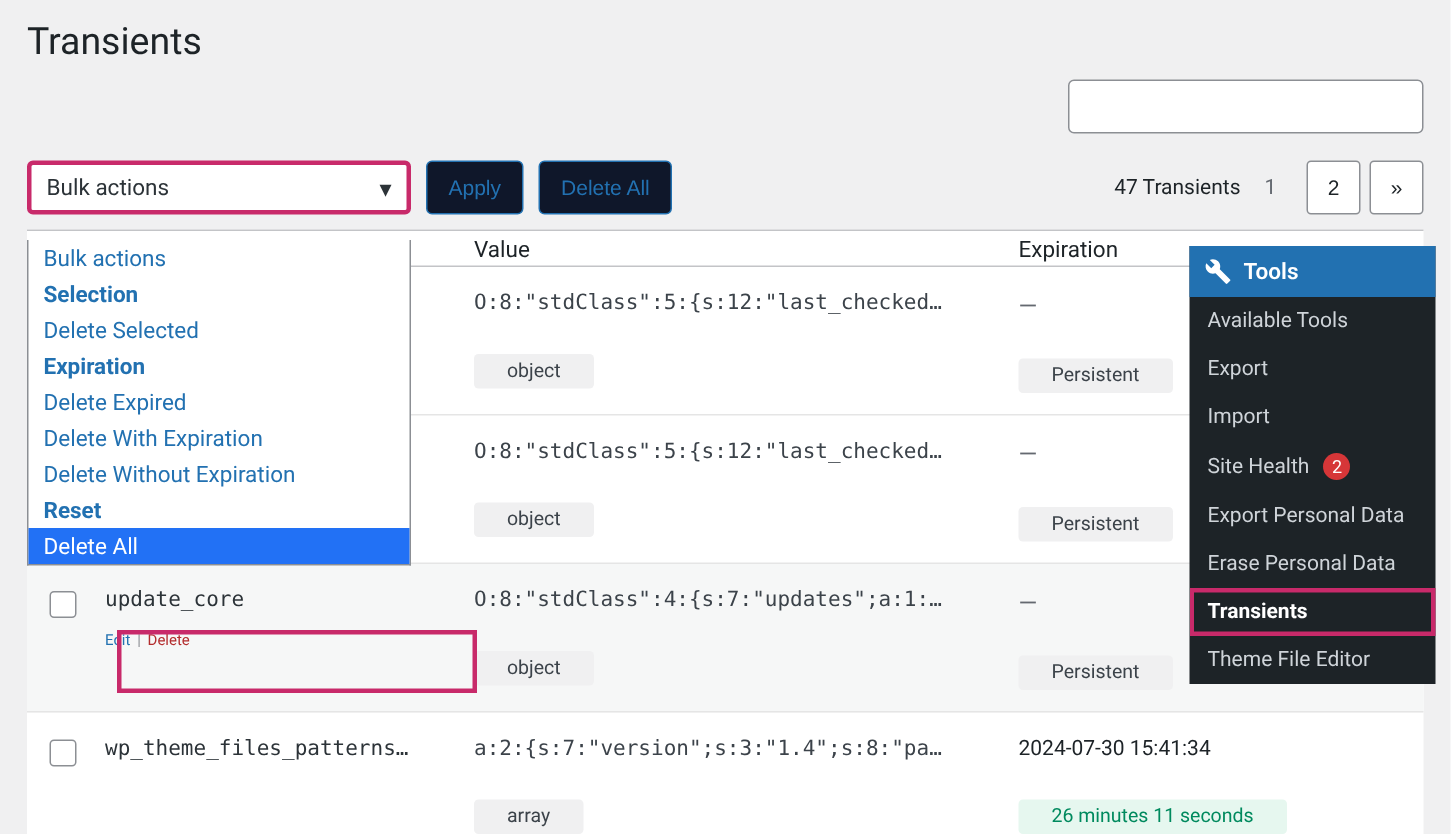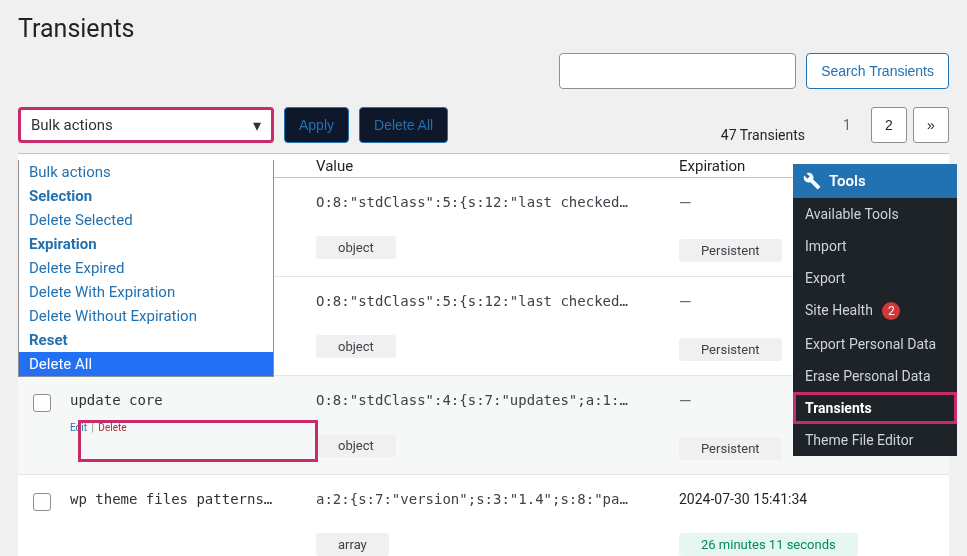--- a/index.html
+++ b/index.html
@@ -68,21 +68,21 @@
     background: #fff;
     display: flex;
     align-items: center;
     justify-content: space-between;
     padding: 0 10px;
     color: #2c3338;
     font-size: 15px;
     position: relative;
   }
   .chevron { font-size: 16px; color: #2c3338; }
-  .action-right { display: flex; align-items: flex-end; gap: 24px; font-size: 14px; color: #1d2327;}
+  .action-right { display: flex; align-items: center; gap: 2px; font-size: 14px; color: #1d2327;}
   .pager { display: flex; gap: 6px; }
   .pager-btn {
     border: 1px solid #8c8f94;
     background: #fff;
     width: 36px;
     height: 36px;
     display: inline-flex;
     align-items: center;
     justify-content: center;
     border-radius: 3px;
@@ -245,21 +245,20 @@
     padding: 0 4px;
   }
 </style>
 </head>
 <body>
 
 <h1 class="page-title">Transients</h1>
 
 <div class="top-controls">
   <input class="search-input" placeholder="" style="">
-  <button class="btn btn-filled">Search Transients</button>
 </div>
 
 <div class="action-row">
   <div class="action-left">
     <div class="bulk-select">
       <span>Bulk actions</span>
       <span class="chevron">▾</span>
     </div>
     <button class="btn">Apply</button>
     <button class="btn">Delete All</button>
@@ -363,22 +362,22 @@
 </div>
 
 <div class="tools-flyout">
   <div class="tools-header">
     <svg viewBox="0 0 24 24">
         <path d="M22.7 19l-9.1-9.1c.9-2.3.4-5-1.5-6.9-2-2-5-2.4-7.4-1.3L9 6 6 9 1.6 4.7C.4 7.1.9 10.1 2.9 12.1c1.9 1.9 4.6 2.4 6.9 1.5l9.1 9.1c.4.4 1 .4 1.4 0l2.3-2.3c.5-.4.5-1.1.1-1.4z"></path>
       </svg>
     <span>Tools</span>
   </div>
   <div class="tools-item">Available Tools</div>
+  <div class="tools-item">Export</div>
   <div class="tools-item">Import</div>
-  <div class="tools-item">Export</div>
   <div class="tools-item">
     <span>Site Health</span>
     <span class="badge-red">2</span>
   </div>
   <div class="tools-item">Export Personal Data</div>
   <div class="tools-item">Erase Personal Data</div>
   <div class="tools-item active highlight">Transients</div>
   <div class="tools-item">Theme File Editor</div>
 </div>
 

